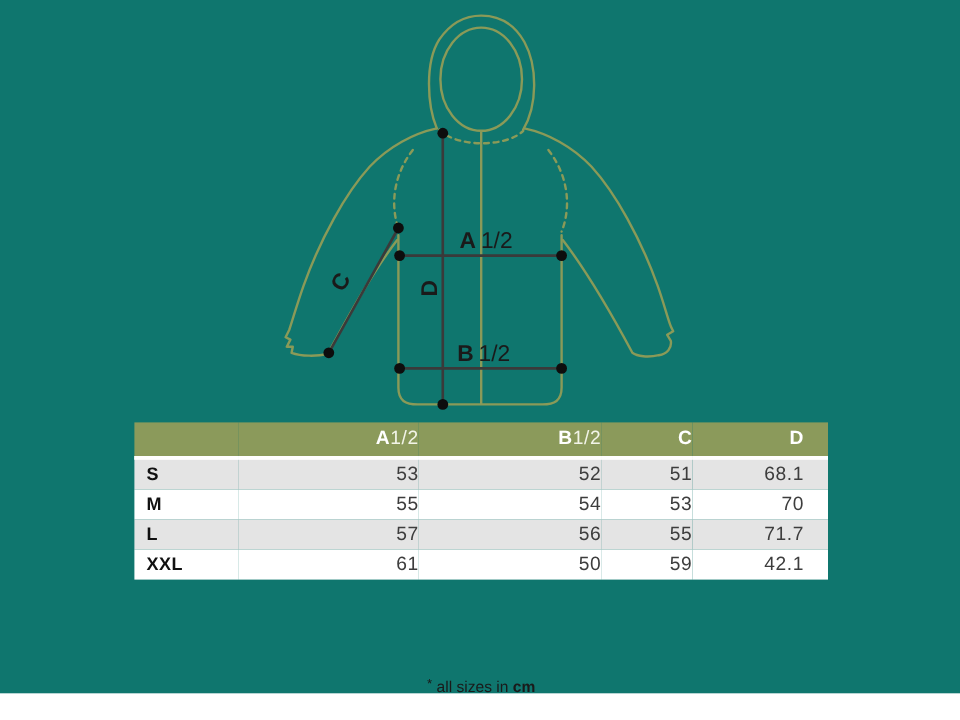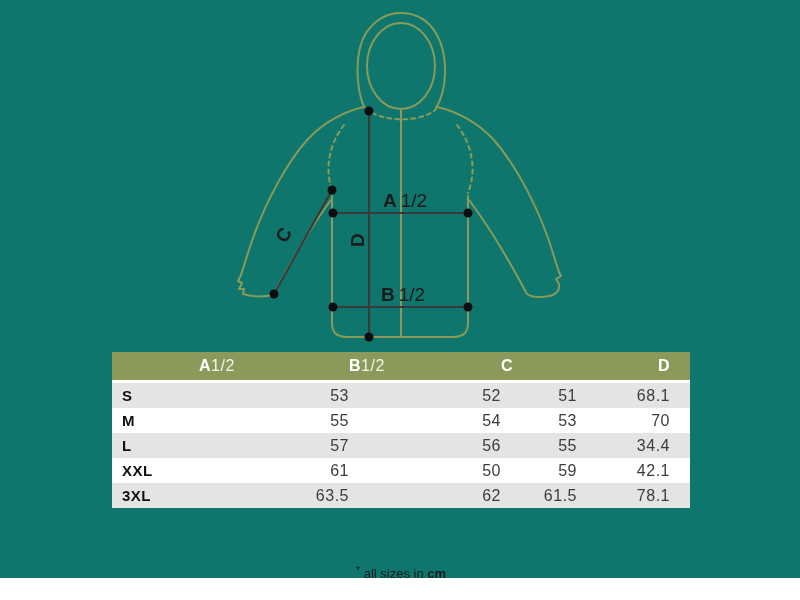--- a/index.html
+++ b/index.html
@@ -19,21 +19,21 @@
     border-collapse:collapse;
     table-layout:fixed;
     font-family:"Liberation Sans","DejaVu Sans",sans-serif;
   }
   .size-table th{
     background:#8b9a5b;
     color:#ffffff;
     font-size:16px;
     font-weight:bold;
     height:28px;
-    text-align:left;
+    text-align:right;
     border-bottom:3px solid #ffffff;
     letter-spacing:0.5px;
     padding:0;
   }
   .size-table th .frac{font-weight:normal;color:#f2f4e8;}
   .size-table td{
     height:25px;
     font-size:16px;
     color:#3d3d3d;
     text-align:right;
@@ -152,35 +152,28 @@
         <td>55</td>
         <td>54</td>
         <td>53</td>
         <td class="col-d">70</td>
       </tr>
       <tr>
         <td class="size-name">L</td>
         <td>57</td>
         <td>56</td>
         <td>55</td>
-        <td class="col-d">34.4</td>
+        <td class="col-d">71.7</td>
       </tr>
       <tr>
         <td class="size-name">XXL</td>
         <td>61</td>
         <td>50</td>
         <td>59</td>
         <td class="col-d">42.1</td>
-      </tr>
-      <tr>
-        <td class="size-name">3XL</td>
-        <td>63.5</td>
-        <td>62</td>
-        <td>61.5</td>
-        <td class="col-d">78.1</td>
       </tr>
     </tbody>
   </table>
 
   <div class="footnote">
     <span class="star">*</span><span> all sizes in </span><span class="unit">cm</span>
   </div>
 
 </div>
 

